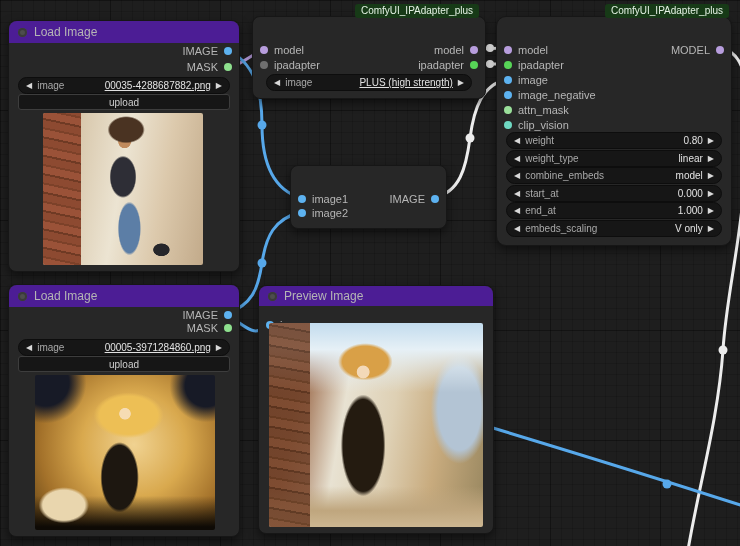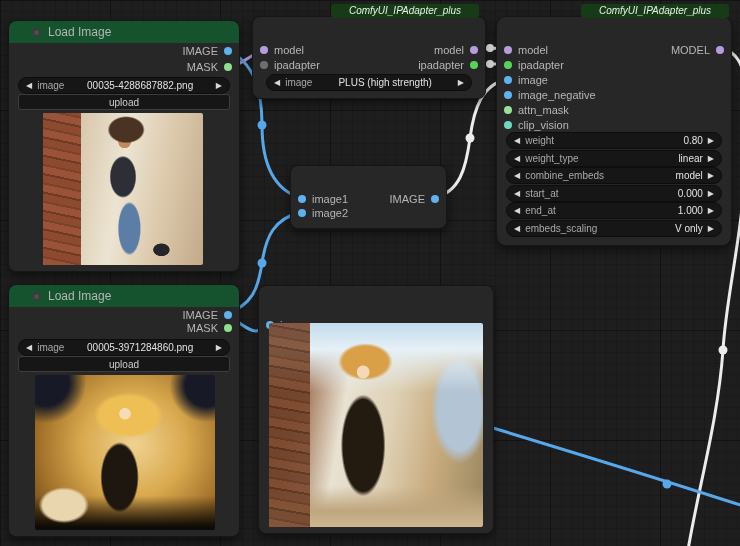--- a/index.html
+++ b/index.html
@@ -24,43 +24,43 @@
 
   .node{
     position:absolute;z-index:2;
     background:#272727;
     border:1px solid #161616;
     border-radius:8px;
     box-shadow:0 4px 10px rgba(0,0,0,.5);
   }
   .nheader{
     position:absolute;left:0;right:0;top:0;height:22px;
-    background:#14532d;border-radius:8px 8px 0 0;
-    display:flex;align-items:center;gap:7px;padding-left:23px;
+    background:#4c1d95;border-radius:8px 8px 0 0;
+    display:flex;align-items:center;gap:7px;padding-left:9px;
     font-size:12px;color:#b5b5b5;
   }
   .cdot{width:9px;height:9px;border-radius:50%;background:#4d4d4d;box-shadow:inset 0 0 0 2px #3a3a3a;}
   .badge{
     position:absolute;top:-13px;height:12px;line-height:12px;
-    font-size:10px;padding:1px 18px;border-radius:3px;white-space:nowrap;font-style:italic;
+    font-size:10px;padding:1px 6px;border-radius:3px;white-space:nowrap;
   }
   .row{position:absolute;height:14px;display:flex;align-items:center;gap:6px;font-size:11px;color:#b6b6b6;white-space:nowrap;}
   .row.in{left:7px;}
   .row.out{right:7px;flex-direction:row-reverse;}
   .dot{width:8px;height:8px;border-radius:50%;background:#888;flex:0 0 auto;}
 
   .widget{
     position:absolute;left:9px;right:9px;height:15px;
     background:#161616;border:1px solid #0d0d0d;border-radius:9px;
     display:flex;align-items:center;gap:5px;padding:0 7px;
     font-size:10px;color:#a9a9a9;
   }
   .widget .wl{flex:0 0 auto;}
   .widget .wv{flex:1;text-align:right;color:#e2e2e2;overflow:hidden;white-space:nowrap;}
-  .widget.center .wv{text-align:center;}
+  .widget.center .wv{text-decoration:underline;}
   .arr{font-size:8px;color:#d8d8d8;line-height:1;}
   .btn{
     position:absolute;left:9px;right:9px;height:14px;
     background:#161616;border:1px solid #3d3d3d;border-radius:3px;
     display:flex;align-items:center;justify-content:center;
     font-size:10px;color:#cfcfcf;
   }
 
   .thumb{position:absolute;border-radius:2px;overflow:hidden;}
   .thumb::before{content:"";position:absolute;top:0;bottom:0;left:0;}
@@ -268,20 +268,24 @@
       <span class="dot" style="background: rgb(93, 178, 240);"></span>
       <span>image2</span>
     </div>
     <div class="row out" style="top:26px">
       <span class="dot" style="background: rgb(93, 178, 240);"></span>
       <span>IMAGE</span>
     </div>
   </div>
 
   <div class="node" style="left:258px;top:285px;width:234px;height:247px;">
+    <div class="nheader" style="height:20px">
+      <span class="cdot"></span>
+      <span>Preview Image</span>
+    </div>
     <div class="row in" style="top:32px">
       <span class="dot" style="background: rgb(93, 178, 240);"></span>
       <span>images</span>
     </div>
     <div class="thumb thumbp" style="left:10px;top:37px;width:214px;height:204px;"></div>
   </div>
 
   <div class="node" style="left:8px;top:284px;width:230px;height:251px;">
     <div class="nheader">
       <span class="cdot"></span>

